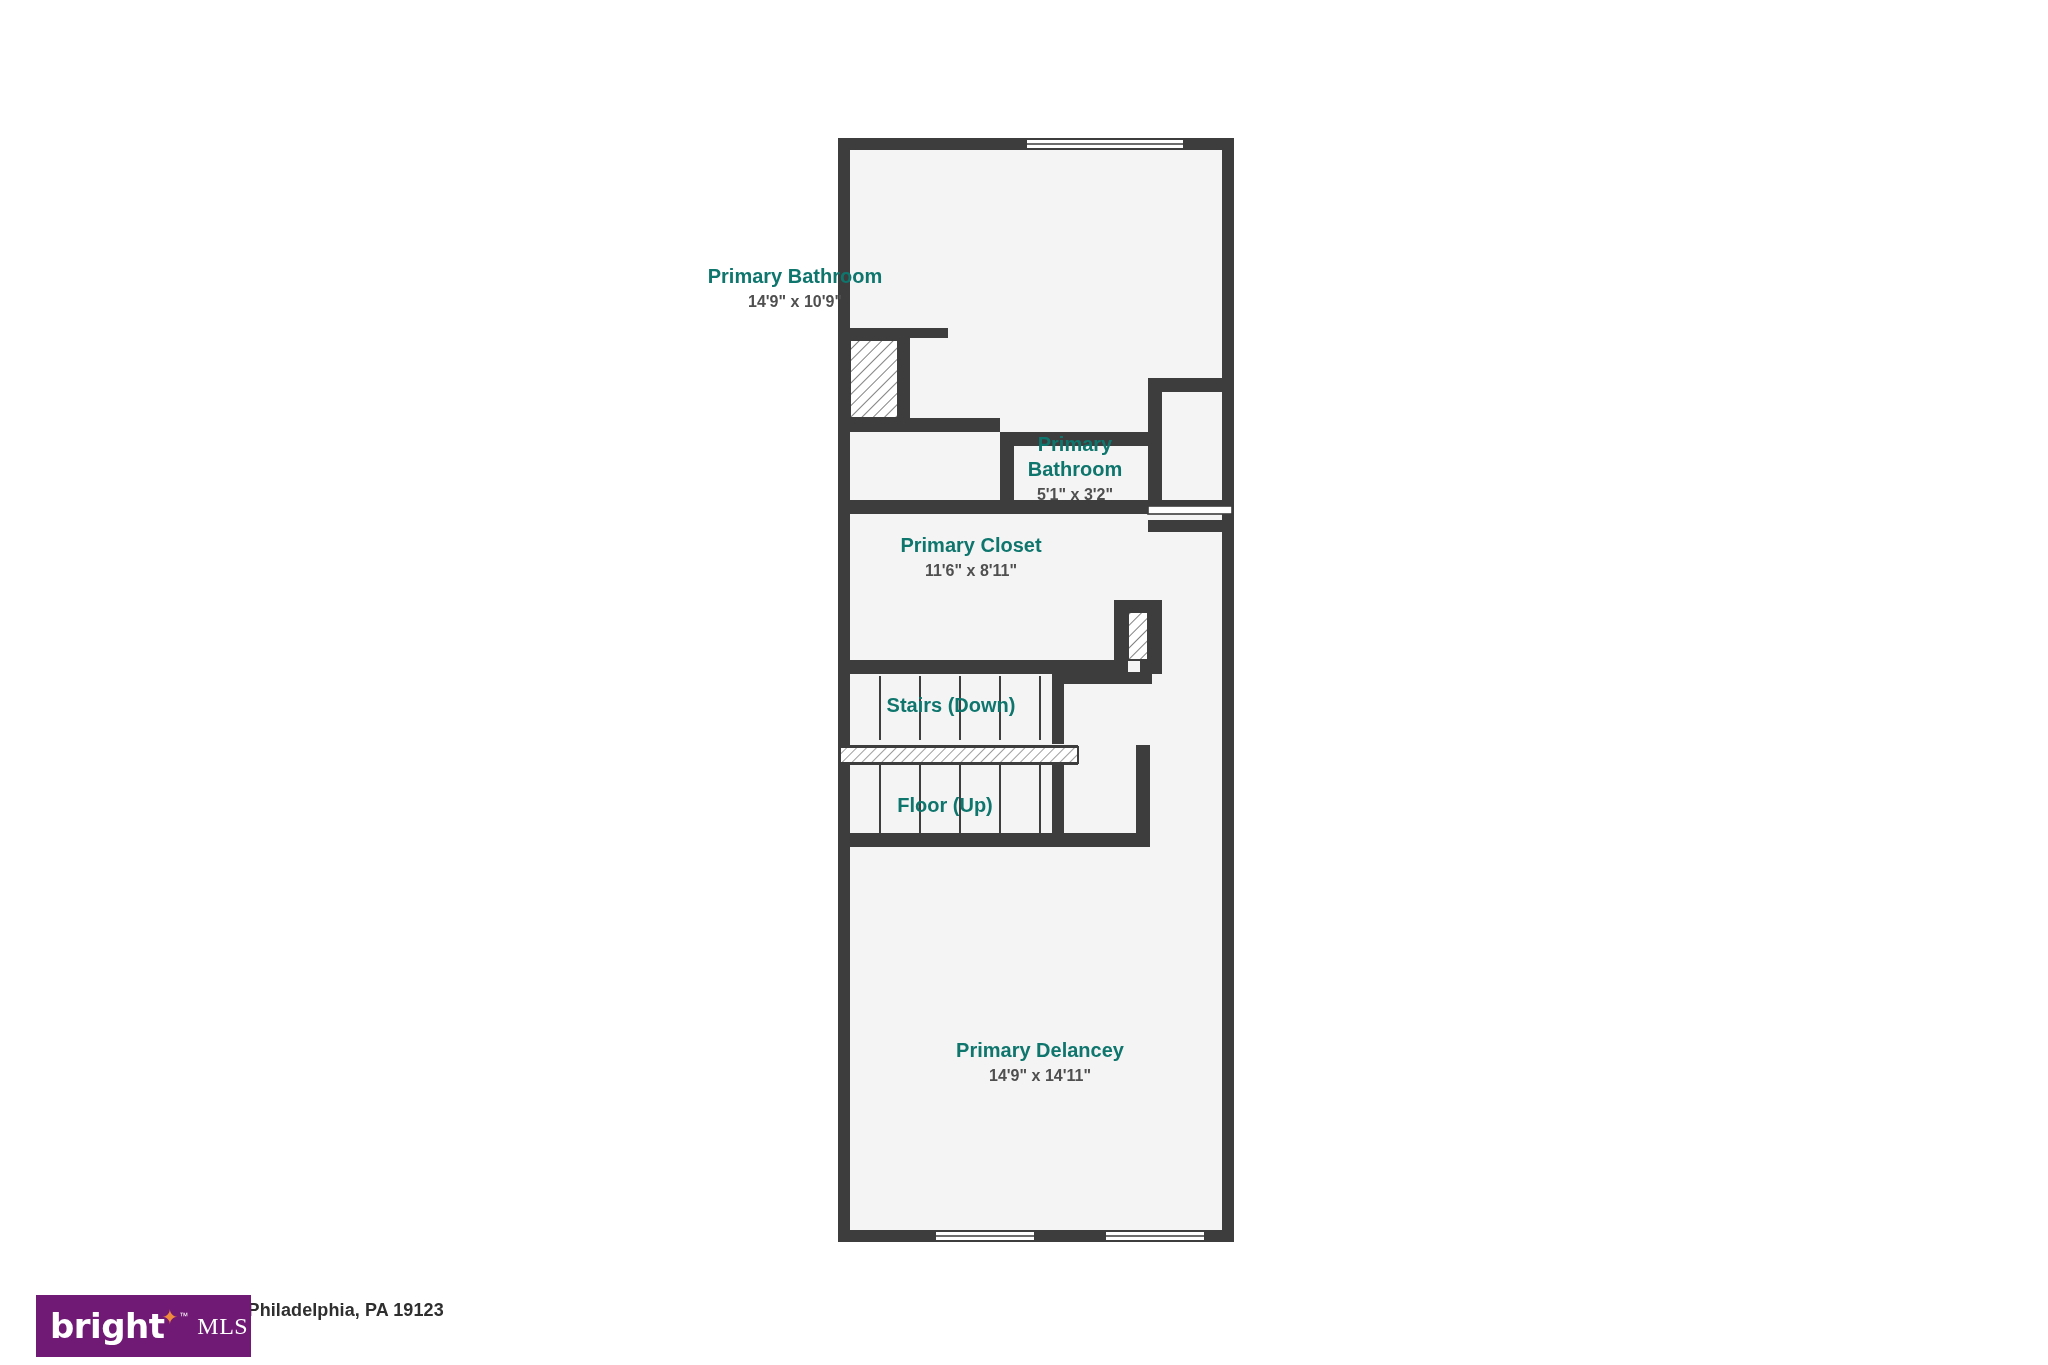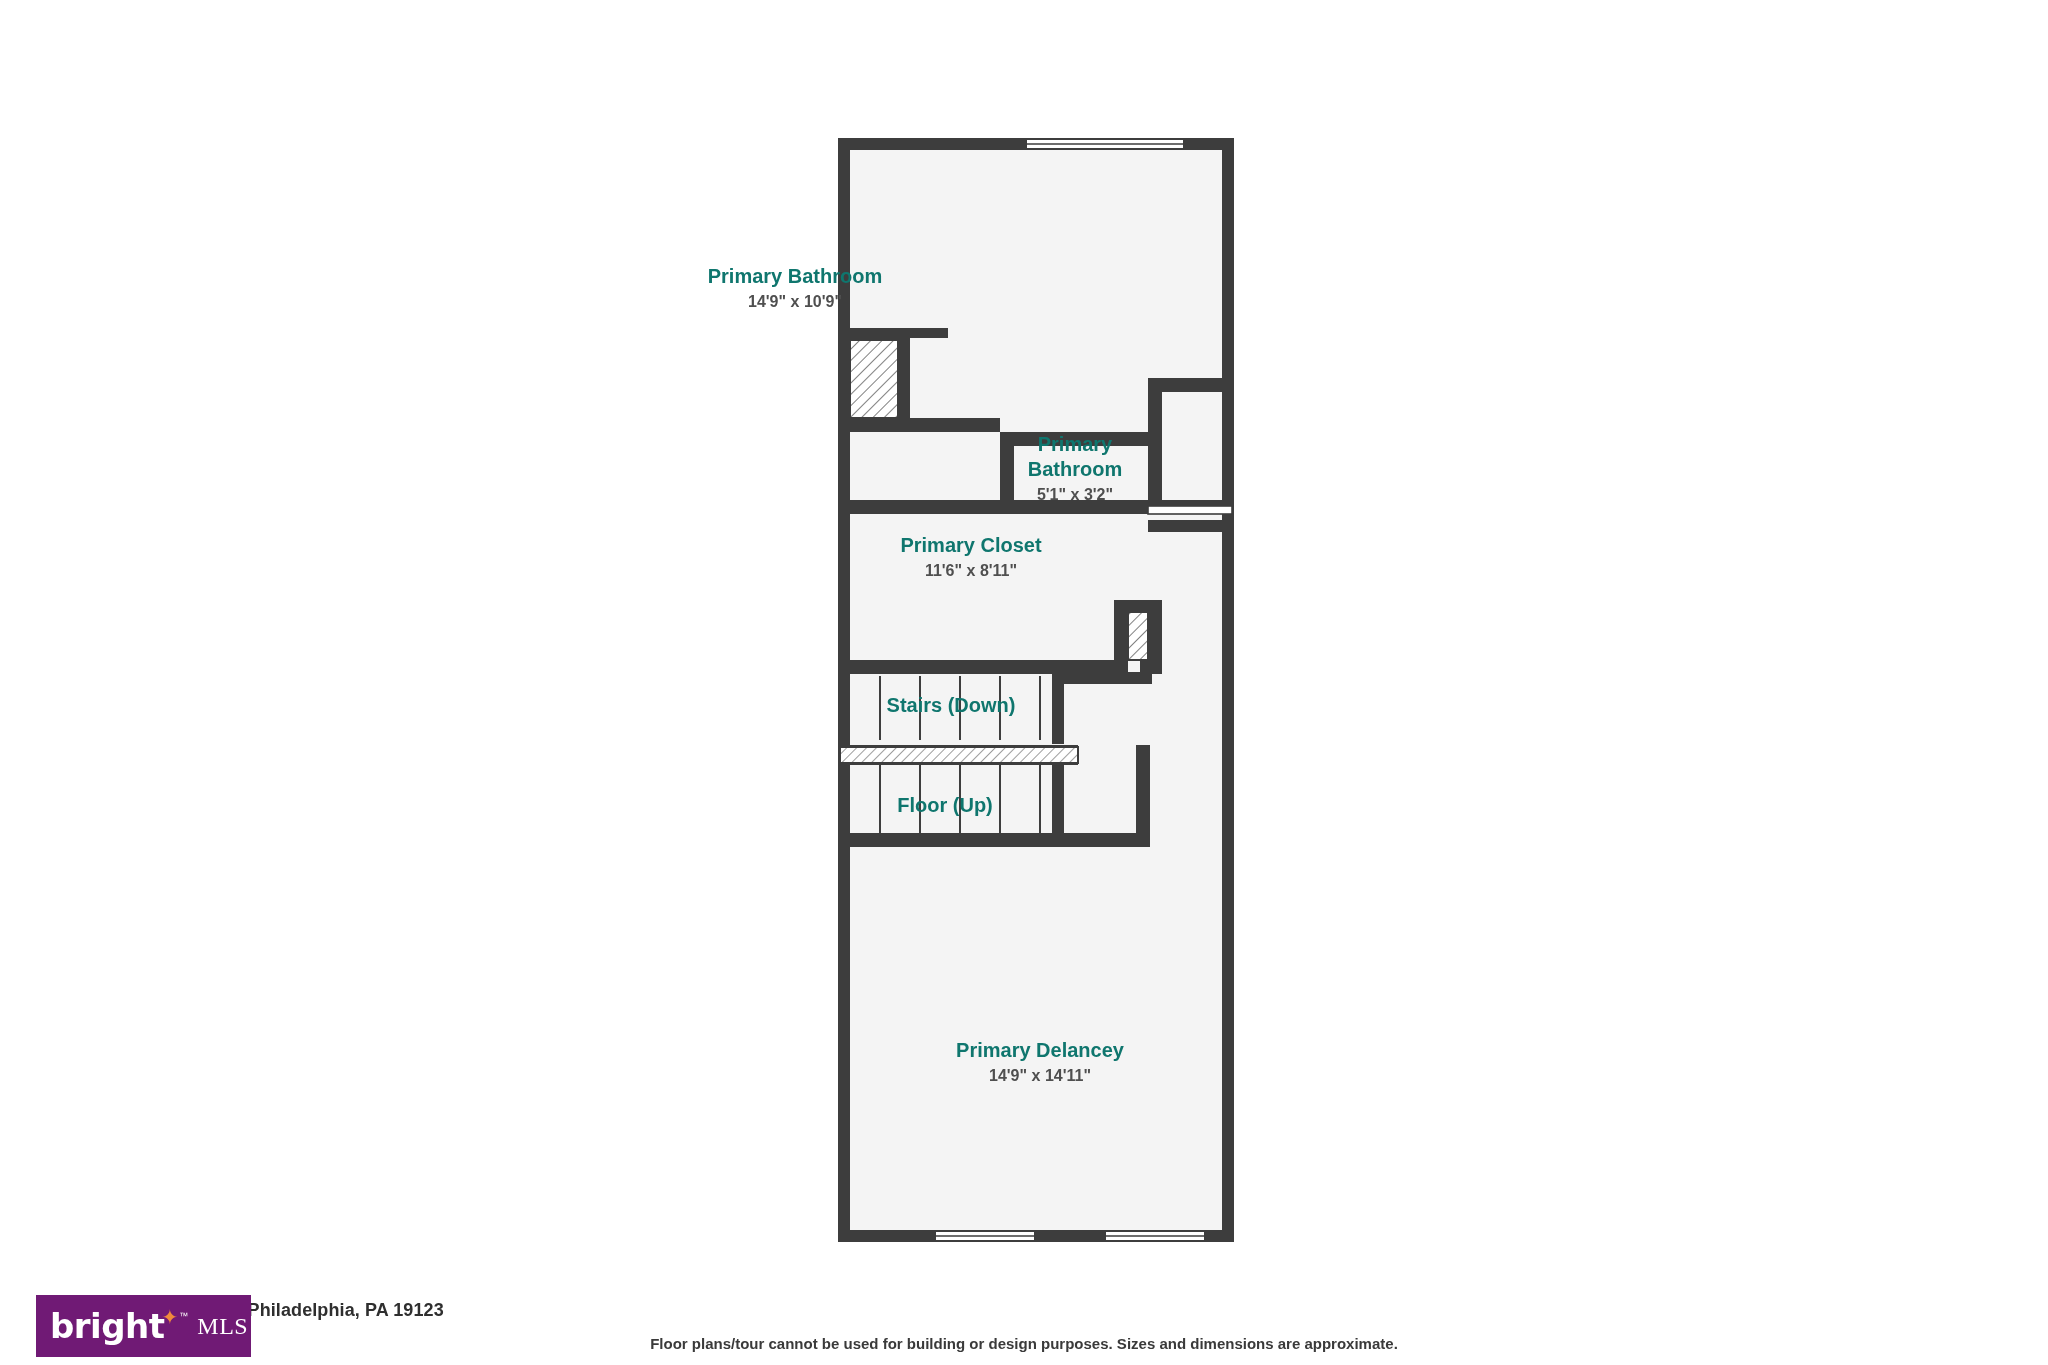--- a/index.html
+++ b/index.html
@@ -269,21 +269,20 @@
 
   <div class="room-label" style="left:1040px; top:1038px; transform:translate(-50%,0);">
     <span class="name">Primary Delancey</span>
     <span class="dims">14'9" x 14'11"</span>
   </div>
 
 </div>
 
 <div id="footer">
   <div id="address">600 Delancey Street #3, Philadelphia, PA 19123</div>
-  <div id="disclaimer">Floor plans/tour cannot be used for building or design purposes. Sizes and dimensions are approximate.</div>
 </div>
 
 <div id="watermark">
   <span class="wm-bright">bright</span>
   <span class="wm-spark">✦</span>
   <span class="wm-tm">™</span>
   <span class="wm-mls">MLS</span>
 </div>
 
 </body></html>

